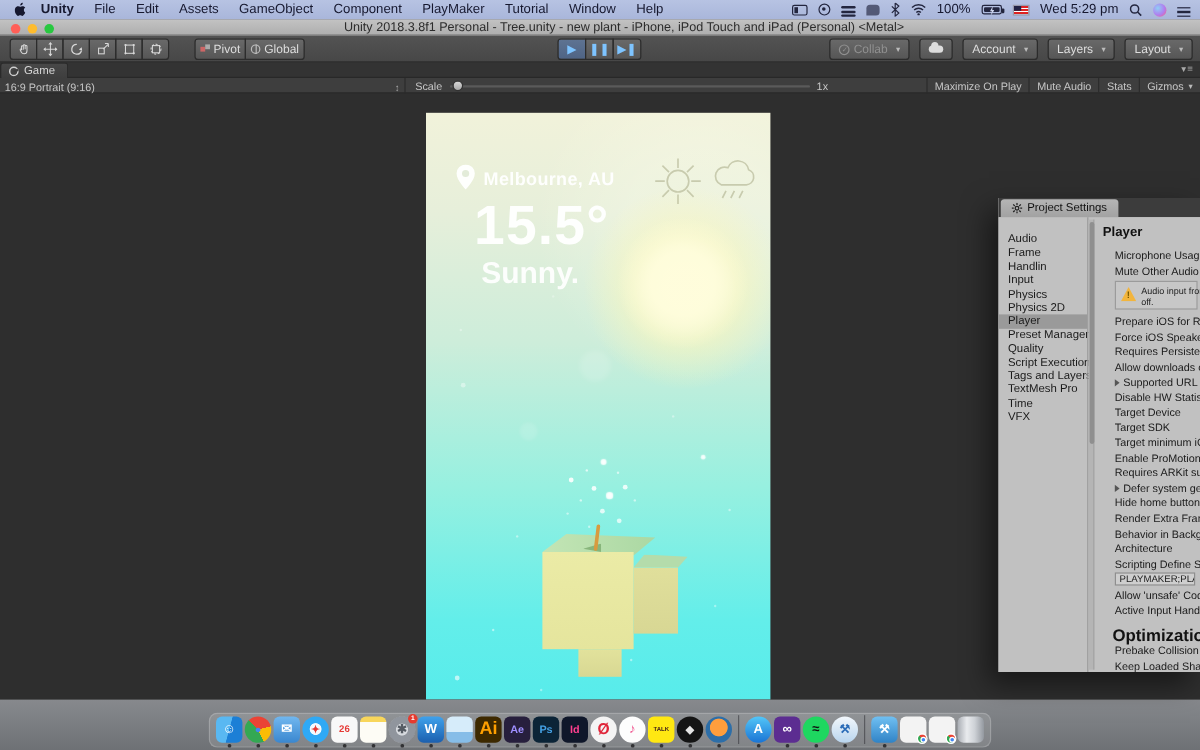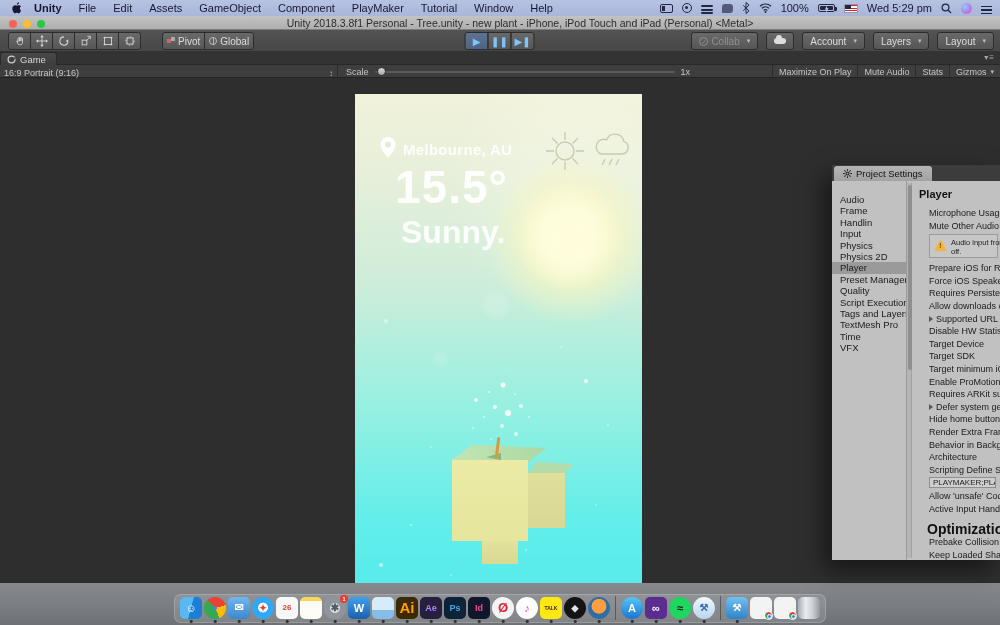--- a/index.html
+++ b/index.html
@@ -95,21 +95,21 @@
   
   #gameview { position:absolute; left:0; top:78px; width:1000px; height:505px; background:var(--editor-dark); overflow:hidden; }
   #phone { position:absolute; left:355px; top:16px; width:287px; height:503px; overflow:hidden;
     background:linear-gradient(180deg,var(--phone-top) 0%,#e7efda 16%,#cdedda 38%,var(--phone-mid) 62%,#63eeea 84%,var(--phone-bottom) 100%); }
   .glowA { position:absolute; inset:0; background:radial-gradient(circle at 216px 146px, rgba(253,251,215,.95) 0 14px, rgba(252,247,185,.6) 42px, rgba(252,247,185,0) 85px); }
   .glowB { position:absolute; inset:0; background:radial-gradient(circle at 214px 142px, rgba(255,253,220,.9) 0 26px, rgba(255,253,220,0) 55px); }
   .glowC { position:absolute; inset:0; background:radial-gradient(circle at 230px 90px, rgba(255,255,240,.25) 0 60px, rgba(255,255,240,0) 140px); }
   .wx-pin { position:absolute; left:25px; top:43px; }
   .wx-loc { position:absolute; left:48px; top:47px; font-size:15px; font-weight:bold; color:rgba(255,255,255,.95); letter-spacing:.3px; }
   .wx-temp { position:absolute; left:40px; top:66px; font-size:46px; font-weight:bold; color:rgba(255,255,255,.95); letter-spacing:1px; }
-  .wx-cond { position:absolute; left:46px; top:120px; font-size:32px; font-weight:bold; color:rgba(255,255,255,.92); }
+  .wx-cond { position:absolute; left:46px; top:120px; font-size:25px; font-weight:bold; color:rgba(255,255,255,.92); }
   .wx-sun { position:absolute; left:183px; top:30px; opacity:.55; }
   .wx-cloud { position:absolute; left:238px; top:38px; opacity:.55; }
   .cube { position:absolute; }
   .sparkles { position:absolute; left:0; top:0; width:2px; height:2px; border-radius:50%;
     box-shadow:120px 305px 0 1px rgba(255,255,255,.9),133px 297px 0 0 rgba(255,255,255,.7),
     147px 290px 1px 1.5px rgba(255,255,255,.95),159px 299px 0 0 rgba(255,255,255,.6),
     139px 312px 0 1px rgba(255,255,255,.85),152px 318px 1px 2px rgba(255,255,255,.95),
     128px 322px 0 0 rgba(255,255,255,.6),165px 311px 0 1px rgba(255,255,255,.8),
     173px 322px 0 0 rgba(255,255,255,.55),146px 331px 0 1px rgba(255,255,255,.75),
     117px 333px 0 0 rgba(255,255,255,.5),160px 339px 0 1px rgba(255,255,255,.7),

